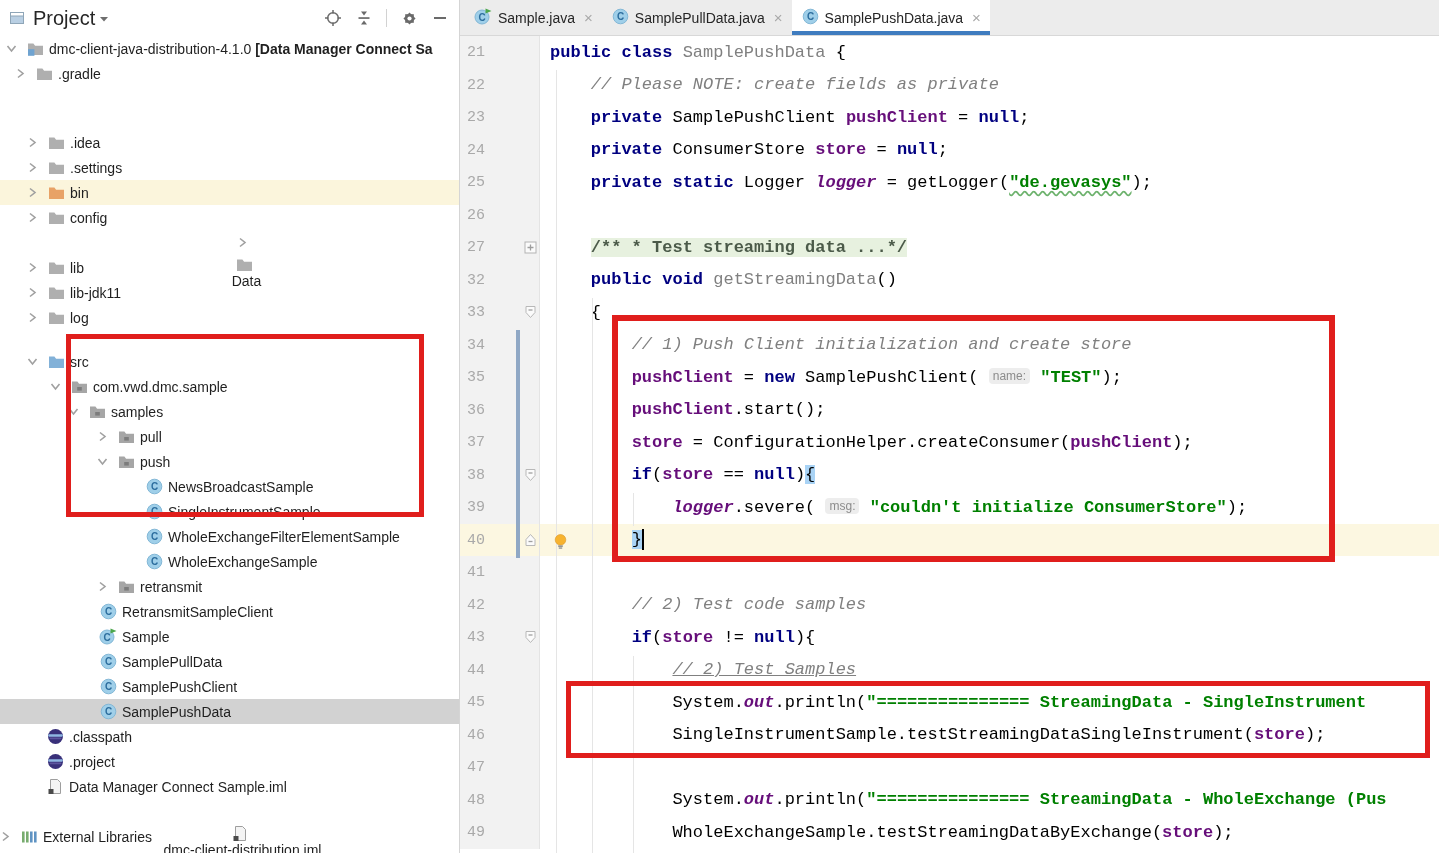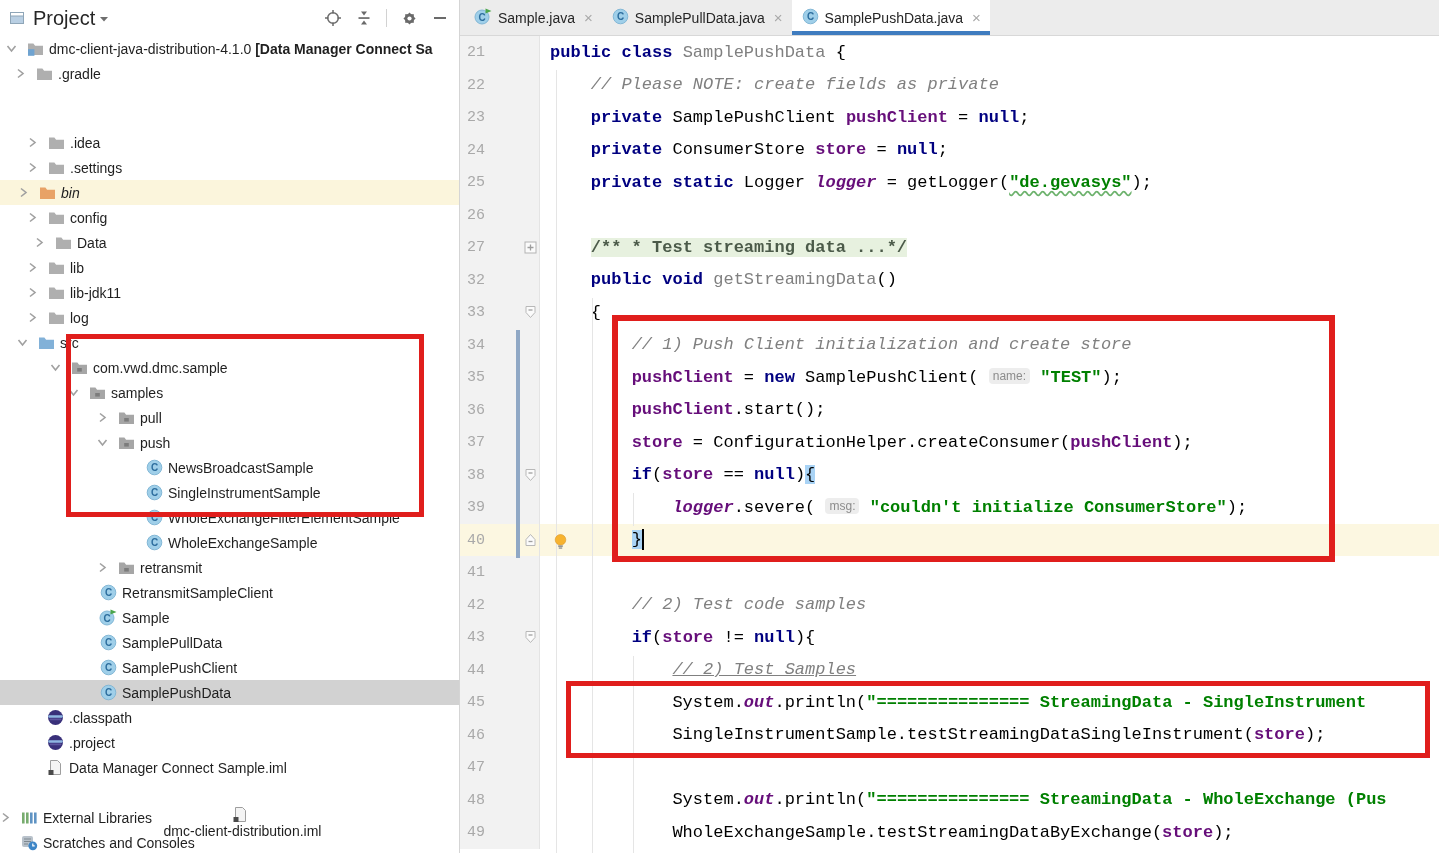--- a/index.html
+++ b/index.html
@@ -162,21 +162,21 @@
               <path d="M3 1.5 L8 5.5 L3 9.5" fill="none" stroke="#A0A0A0" stroke-width="1.6"></path>
             </svg>
           </span>
           <span class="ticon">
             <svg width="17" height="15">
               <path d="M1 2.5 h5.4 l1.7 2.2 H16 v9.3 H1 z" fill="#AFAFAF"></path>
             </svg>
           </span>
           <span class="tlabel">.settings</span>
         </div>
-        <div class="trow row-yellow" style="padding-left: 18px; font-style: italic;">
+        <div class="trow row-yellow" style="padding-left: 27px;">
           <span class="chev">
             <svg width="11" height="11">
               <path d="M3 1.5 L8 5.5 L3 9.5" fill="none" stroke="#A0A0A0" stroke-width="1.6"></path>
             </svg>
           </span>
           <span class="ticon">
             <svg width="17" height="15">
               <path d="M1 2.5 h5.4 l1.7 2.2 H16 v9.3 H1 z" fill="#E8A266"></path>
             </svg>
           </span>
@@ -188,21 +188,21 @@
               <path d="M3 1.5 L8 5.5 L3 9.5" fill="none" stroke="#A0A0A0" stroke-width="1.6"></path>
             </svg>
           </span>
           <span class="ticon">
             <svg width="17" height="15">
               <path d="M1 2.5 h5.4 l1.7 2.2 H16 v9.3 H1 z" fill="#AFAFAF"></path>
             </svg>
           </span>
           <span class="tlabel">config</span>
         </div>
-        <div class="trow" style="padding-left: 34px;">
+        <div class="trow" style="padding-left: 34px; flex-direction: column;">
           <span class="chev">
             <svg width="11" height="11">
               <path d="M3 1.5 L8 5.5 L3 9.5" fill="none" stroke="#A0A0A0" stroke-width="1.6"></path>
             </svg>
           </span>
           <span class="ticon">
             <svg width="17" height="15">
               <path d="M1 2.5 h5.4 l1.7 2.2 H16 v9.3 H1 z" fill="#AFAFAF"></path>
             </svg>
           </span>
@@ -240,21 +240,21 @@
               <path d="M3 1.5 L8 5.5 L3 9.5" fill="none" stroke="#A0A0A0" stroke-width="1.6"></path>
             </svg>
           </span>
           <span class="ticon">
             <svg width="17" height="15">
               <path d="M1 2.5 h5.4 l1.7 2.2 H16 v9.3 H1 z" fill="#AFAFAF"></path>
             </svg>
           </span>
           <span class="tlabel">log</span>
         </div>
-        <div class="trow" style="padding-left: 17px;">
+        <div class="trow" style="padding-left: 27px; margin-top: 19px;">
           <span class="chev">
             <svg width="11" height="11" style="transform:rotate(90deg)">
               <path d="M3 1.5 L8 5.5 L3 9.5" fill="none" stroke="#A0A0A0" stroke-width="1.6"></path>
             </svg>
           </span>
           <span class="ticon">
             <svg width="17" height="15">
               <path d="M1 2.5 h5.4 l1.7 2.2 H16 v9.3 H1 z" fill="#82B1D8"></path>
             </svg>
           </span>

